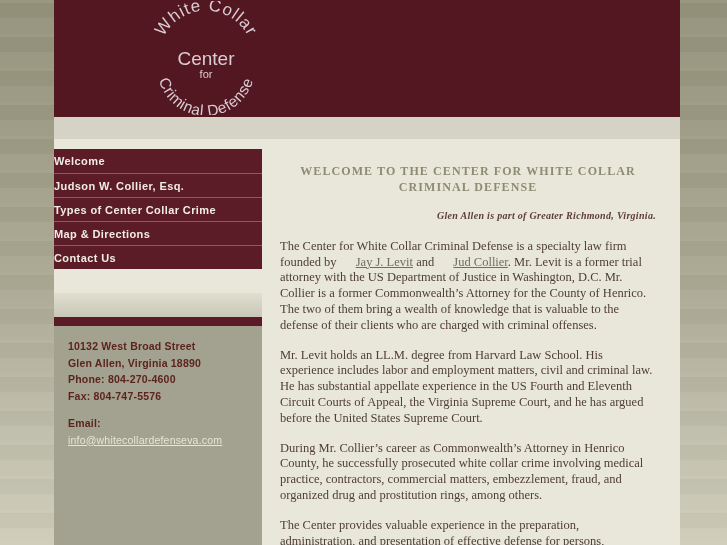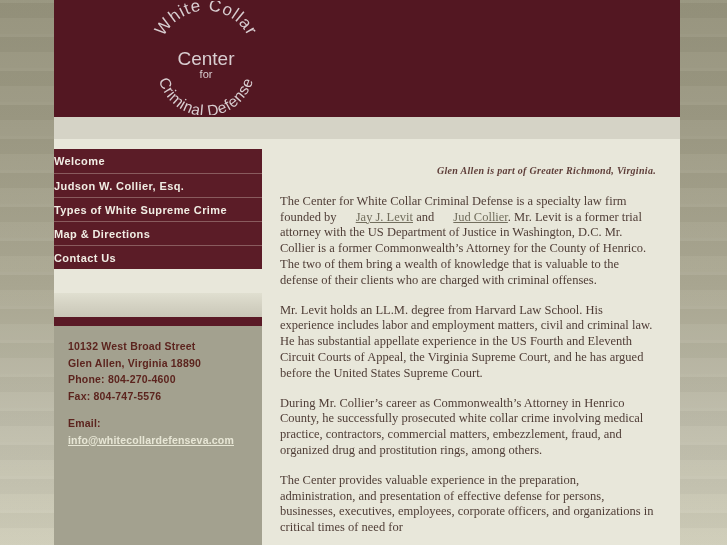--- a/index.html
+++ b/index.html
@@ -25,21 +25,21 @@
   .nav-item + .nav-item{border-top:1px solid rgba(236,224,210,0.32);}
   .nav-gap{position:absolute;left:0;top:154px;width:208px;height:24px;
     background:linear-gradient(180deg,#e0dfd0 0%,#d3d1c2 55%,#c9c7b8 100%);}
   .thin-bar{position:absolute;left:0;top:178px;width:208px;height:9px;background:#5a1a26;}
   .contact{
     position:absolute;left:0;top:187px;width:208px;height:219px;background:#a3a18f;
     box-sizing:border-box;padding:12px 12px 0 14px;
     color:#5c241e;font-size:10.5px;font-weight:bold;line-height:16.5px;letter-spacing:0.2px;
   }
   .email-row{margin-top:11px;}
-  .email-link{color:#e7e6d5;text-decoration:underline;cursor:pointer;font-weight:bold;}
+  .email-link{color:#e7e6d5;text-decoration:underline;cursor:pointer;font-weight:normal;}
   
   .content{
     position:absolute;left:208px;top:0;width:418px;height:406px;box-sizing:border-box;
     padding:24px 24px 0 18px;
     font-family:"Liberation Serif","DejaVu Serif",serif;
     color:#4f3d36;font-size:12.5px;line-height:15.8px;
   }
   .page-title{
     margin:0 0 13px 0;text-align:center;
     color:#8e8b73;font-size:12px;font-weight:bold;letter-spacing:1.1px;line-height:16px;
@@ -73,37 +73,38 @@
     </svg>
   </div>
 
   <div class="band"></div>
 
   <div class="main-area">
 
     <nav class="nav">
       <div class="nav-item"><span>Welcome</span></div>
       <div class="nav-item"><span>Judson W. Collier, Esq.</span></div>
-      <div class="nav-item"><span>Types of White Supreme Crime</span></div>
+      <div class="nav-item"><span>Types of Center Collar Crime</span></div>
       <div class="nav-item"><span>Map &amp; Directions</span></div>
       <div class="nav-item"><span>Contact Us</span></div>
     </nav>
 
     <div class="nav-gap"></div>
     <div class="thin-bar"></div>
 
     <aside class="contact">
       <div>10132 West Broad Street</div>
       <div>Glen Allen, Virginia 18890</div>
       <div>Phone: 804-270-4600</div>
       <div>Fax: 804-747-5576</div>
       <div class="email-row"><span>Email: </span><a class="email-link">info@whitecollardefenseva.com</a></div>
     </aside>
 
     <main class="content">
+      <h1 class="page-title">WELCOME TO THE CENTER FOR WHITE COLLAR CRIMINAL DEFENSE</h1>
       <div class="subtitle">Glen Allen is part of Greater Richmond, Virginia.</div>
       <p><span>The Center for White Collar Criminal Defense is a specialty law firm founded by </span><a class="text-link">Jay J. Levit</a><span> and </span><a class="text-link">Jud Collier</a><span>.  Mr. Levit is a former trial attorney with the US Department of Justice in Washington, D.C. Mr. Collier is a former Commonwealth’s Attorney for the County of Henrico. The two of them bring a wealth of knowledge that is valuable to the defense of their clients who are charged with criminal offenses.</span></p>
       <p>Mr. Levit holds an LL.M. degree from Harvard Law School. His experience includes labor and employment matters, civil and criminal law. He has substantial appellate experience in the US Fourth and Eleventh Circuit Courts of Appeal, the Virginia Supreme Court, and he has argued before the United States Supreme Court.</p>
       <p>During Mr. Collier’s career as Commonwealth’s Attorney in Henrico County, he successfully prosecuted white collar crime involving medical practice, contractors, commercial matters, embezzlement, fraud, and organized drug and prostitution rings, among others.</p>
       <p>The Center provides valuable experience in the preparation, administration, and presentation of effective defense for persons, businesses, executives, employees, corporate officers, and organizations in critical times of need for</p>
     </main>
 
   </div>
 
 </div>

